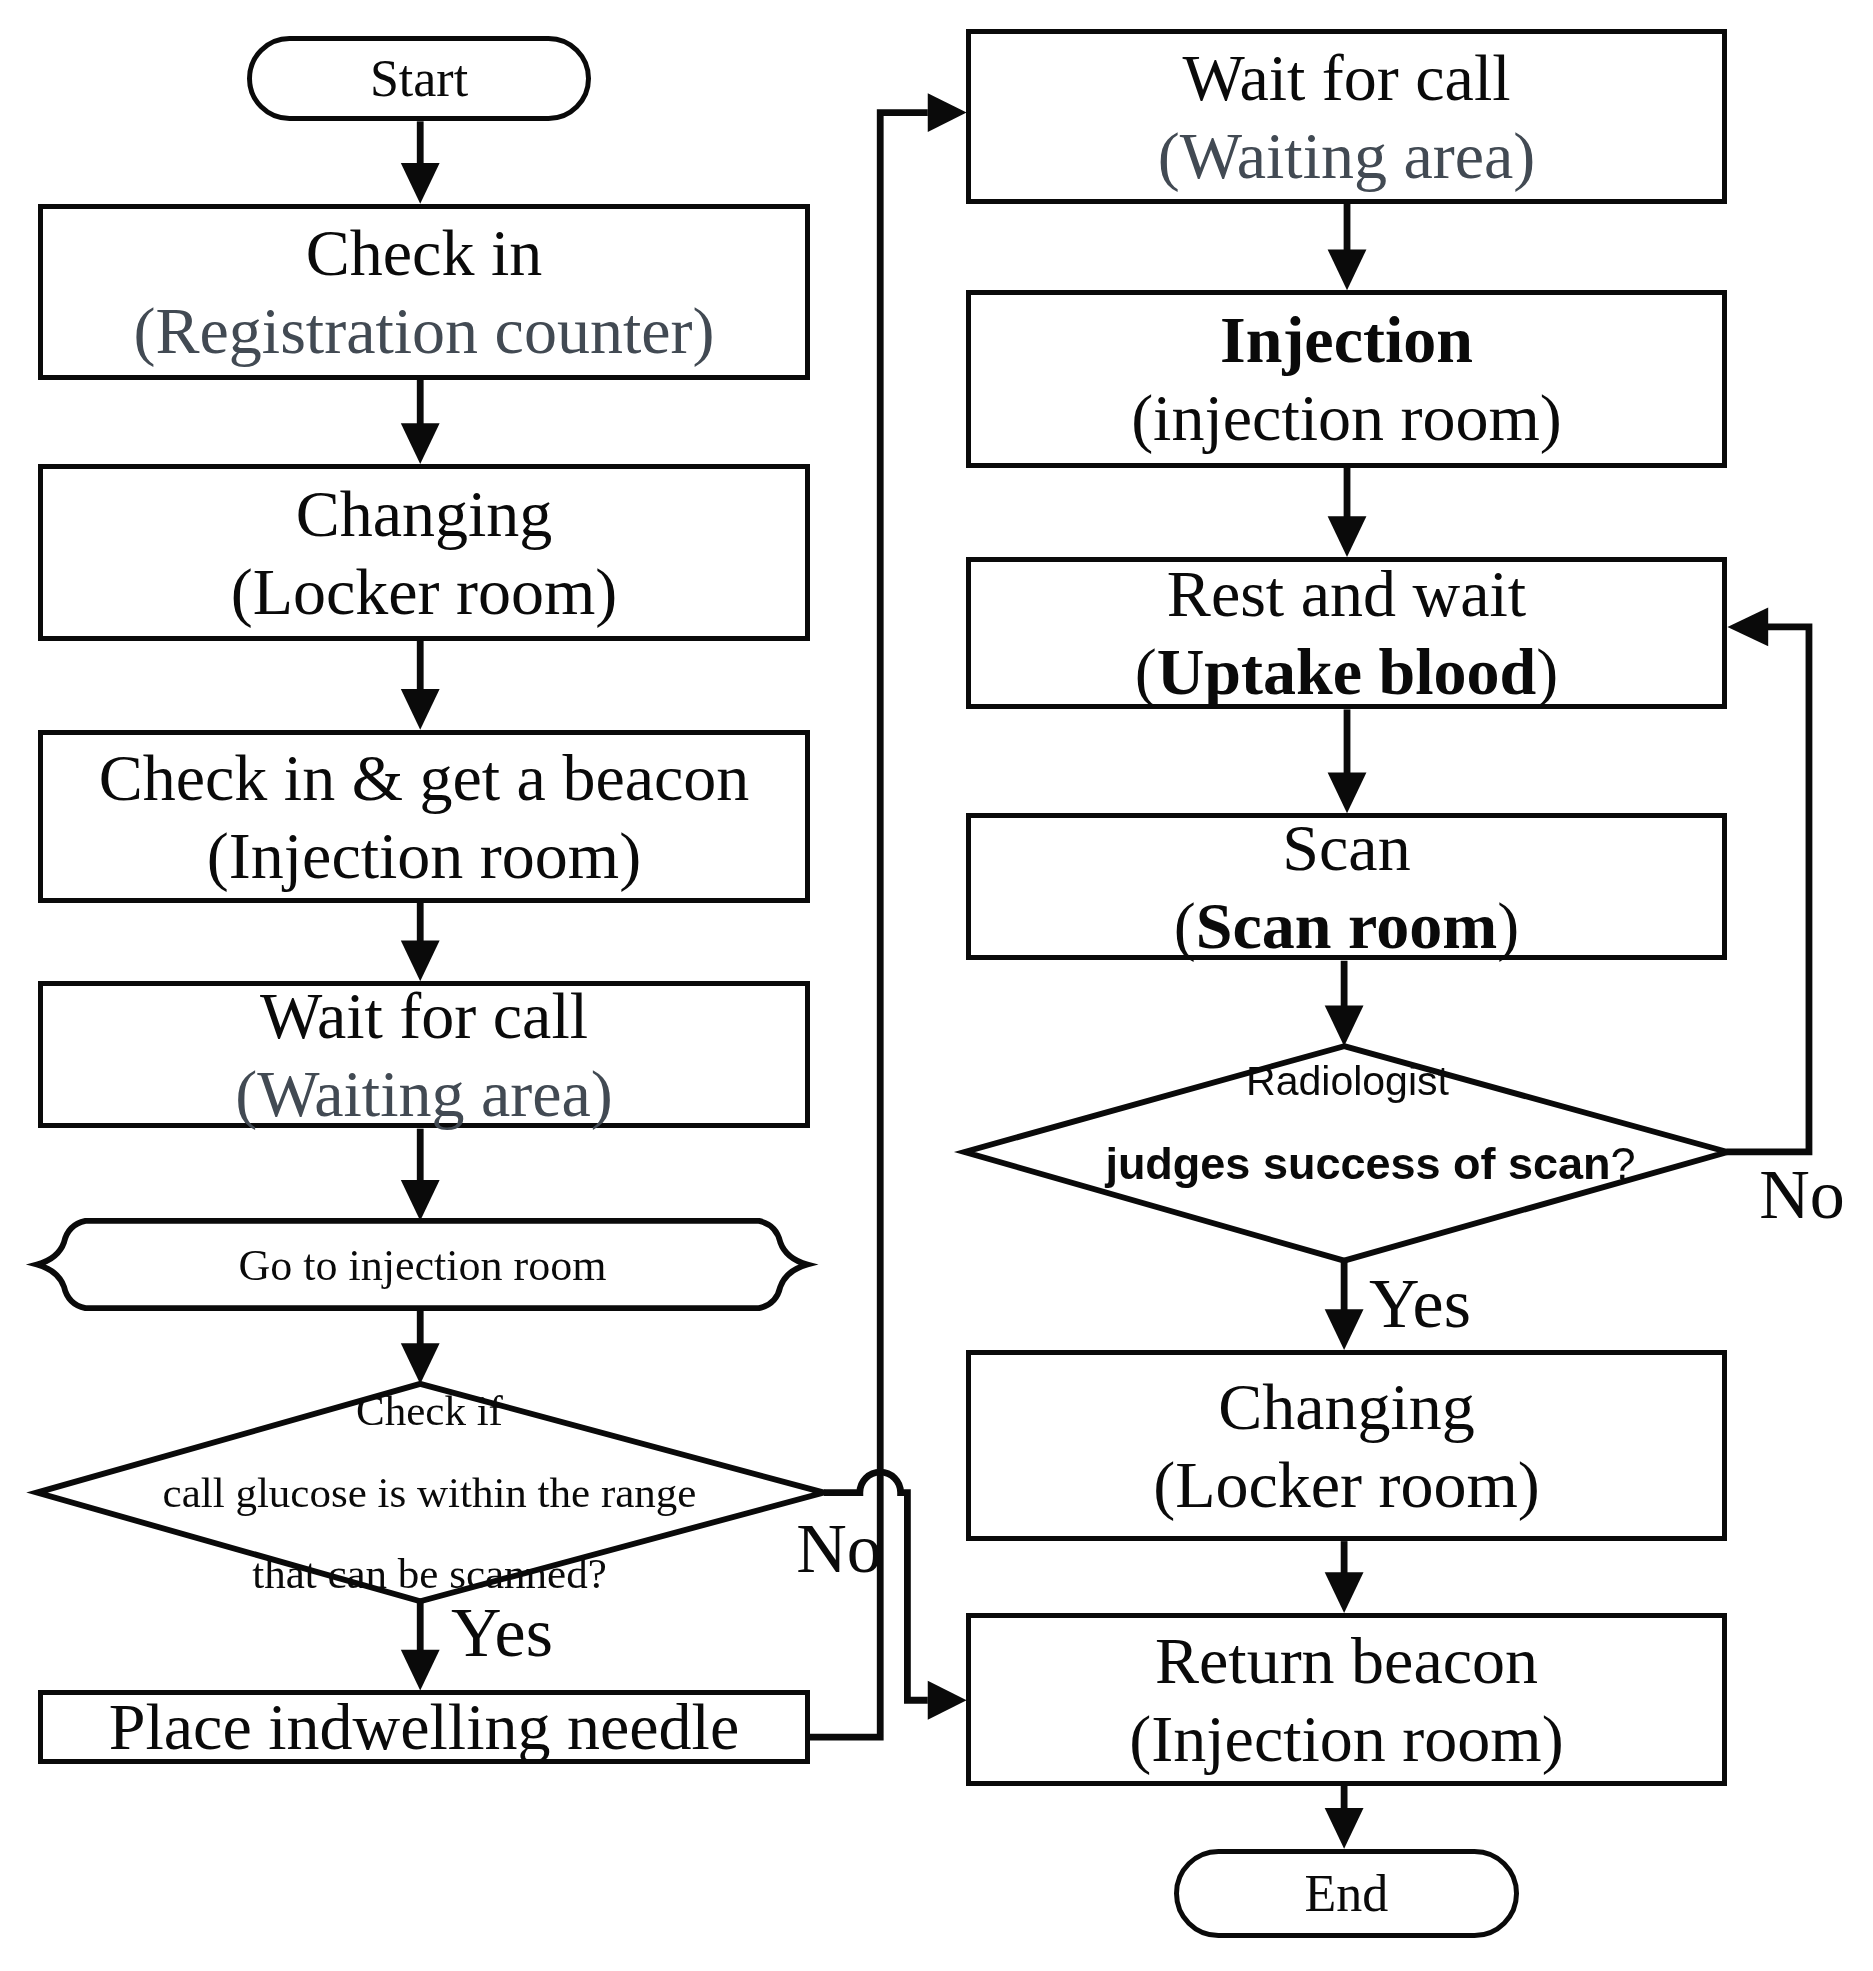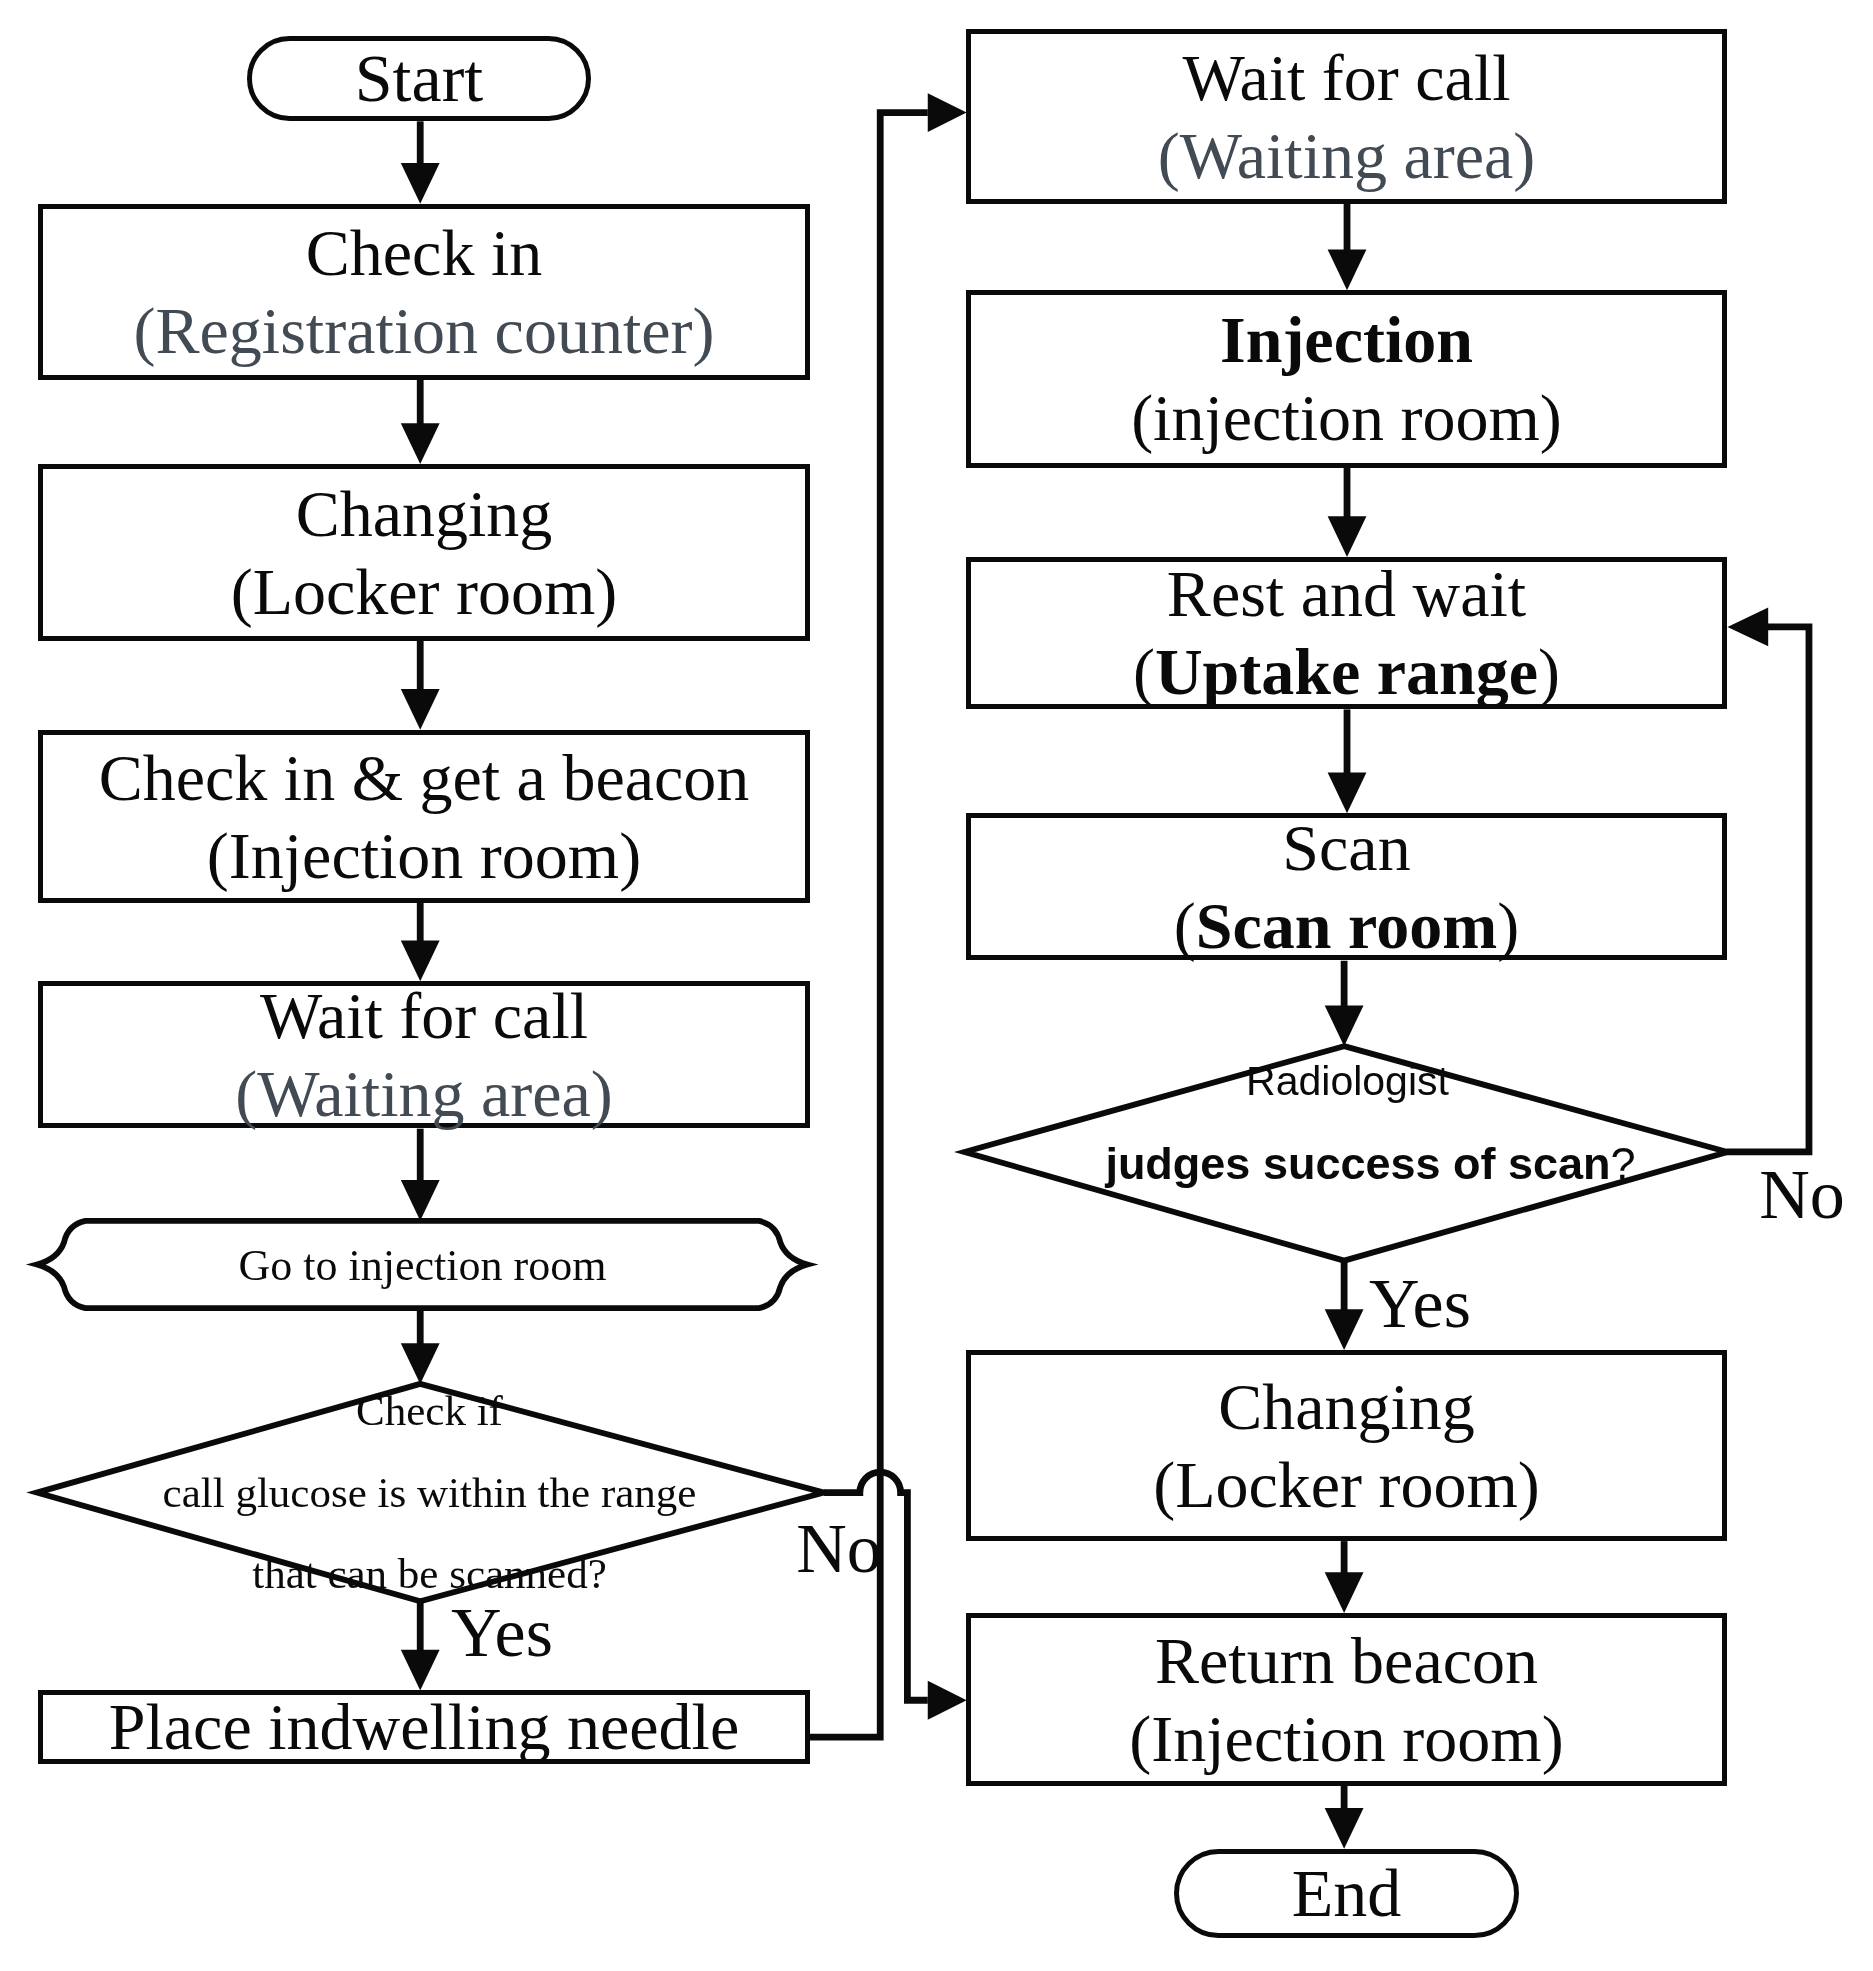--- a/index.html
+++ b/index.html
@@ -6,21 +6,21 @@
   .canvas{position:relative;width:1874px;height:1972px;background:var(--bg,#fff);overflow:hidden;
           font-family:"Liberation Serif",serif;color:var(--ink,#0a0a0a);}
   svg.layer{position:absolute;left:0;top:0;width:1874px;height:1972px;}
   .edge{stroke:var(--ink,#0a0a0a);stroke-width:7;fill:none;}
   .head{fill:var(--ink,#0a0a0a);stroke:none;}
   .shape{stroke:var(--ink,#0a0a0a);stroke-width:6;fill:#ffffff;}
   .node{position:absolute;box-sizing:border-box;background:#ffffff;border:5.8px solid var(--ink,#0a0a0a);
         display:flex;flex-direction:column;align-items:center;justify-content:center;text-align:center;}
   .node .main,.node .sub{font-size:66px;line-height:1.18;white-space:nowrap;}
   .pill{border-radius:45px;}
-  .pill .main{font-size:68px;}
+  .pill .main{font-size:52px;}
   .bold{font-weight:bold;}
   .muted{color:var(--muted,#424a53);}
   .overlay{position:absolute;display:flex;flex-direction:column;align-items:center;justify-content:center;
            text-align:center;background:transparent;border:none;pointer-events:none;gap:30px;}
   .banner-text{font-size:44px;white-space:nowrap;}
   .d1 .line{font-size:43px;line-height:1.2;white-space:nowrap;}
   .d2{font-family:"Liberation Sans",sans-serif;}
   .d2 .line1{font-size:41px;line-height:1.2;white-space:nowrap;}
   .d2 .line2{font-size:45px;line-height:1.25;white-space:nowrap;font-weight:bold;margin-left:46px;}
   .d2 .line2 .qmark{font-weight:normal;}
@@ -121,21 +121,21 @@
     <div class="sub muted">(Waiting area)</div>
   </div>
 
   <div class="node" style="left:966px;top:290px;width:761px;height:178px;text-align:right;">
     <div class="main bold">Injection</div>
     <div class="sub">(injection room)</div>
   </div>
 
   <div class="node" style="left:966px;top:557px;width:761px;height:152px;">
     <div class="main">Rest and wait</div>
-    <div class="sub"><span>(</span><span class="bold">Uptake range</span><span>)</span></div>
+    <div class="sub"><span>(</span><span class="bold">Uptake blood</span><span>)</span></div>
   </div>
 
   <div class="node" style="left:966px;top:813px;width:761px;height:147px;">
     <div class="main">Scan</div>
     <div class="sub"><span>(</span><span class="bold">Scan room</span><span>)</span></div>
   </div>
 
   <div class="overlay d2" style="left:998px;top:1067px;width:699px;height:116px;">
     <div class="line1">Radiologist</div>
     <div class="line2"><span>judges success of scan</span><span class="qmark">?</span></div>

